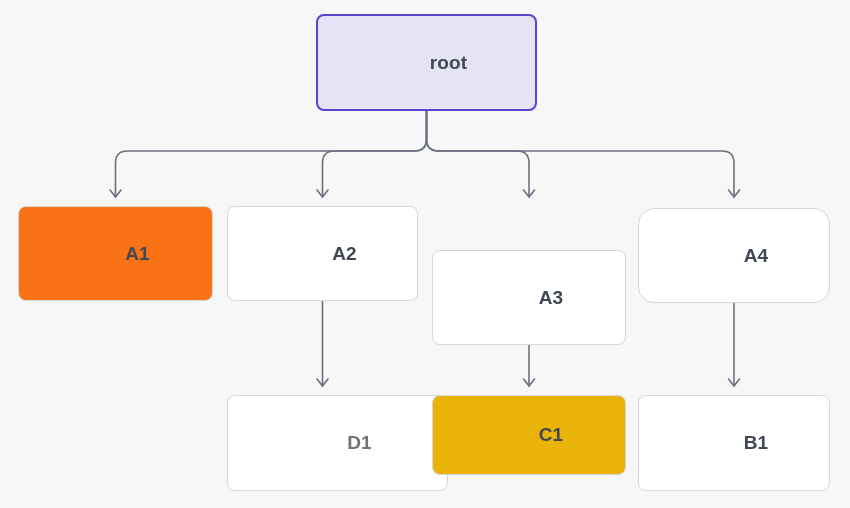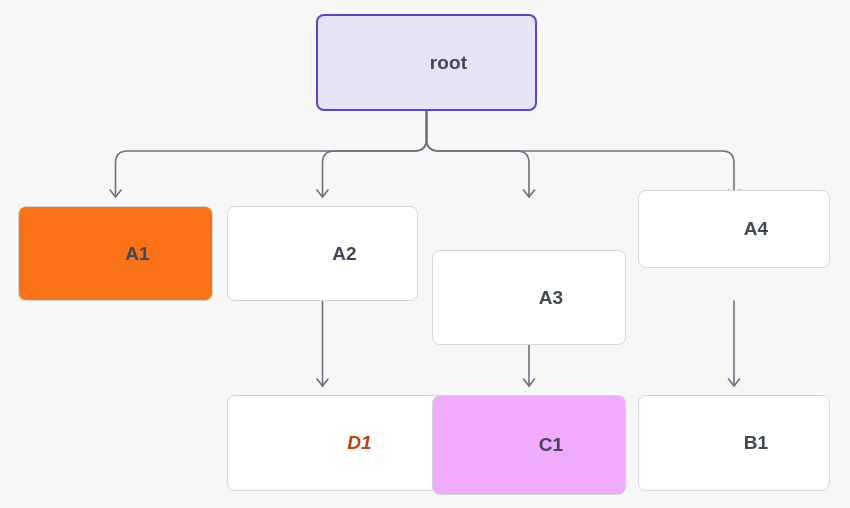--- a/index.html
+++ b/index.html
@@ -66,26 +66,26 @@
       </div>
       <div class="node" style="left: 18px; top: 206px; width: 195px; height: 95px; color: rgb(65, 72, 85); background: #f97316; border-color: rgb(212, 214, 220);">
         <span>A1</span>
       </div>
       <div class="node" style="left: 227px; top: 206px; width: 191px; height: 95px; color: rgb(65, 72, 85); background: rgb(255, 255, 255); border-color: rgb(212, 214, 220);">
         <span>A2</span>
       </div>
       <div class="node" style="left: 432px; top: 206px; width: 194px; height: 95px; color: rgb(65, 72, 85); background: rgb(255, 255, 255); border-color: rgb(212, 214, 220); margin-top: 44px;">
         <span>A3</span>
       </div>
-      <div class="node" style="left: 638px; top: 190px; width: 192px; height: 78px; color: rgb(65, 72, 85); background: rgb(255, 255, 255); border-color: rgb(212, 214, 220);">
+      <div class="node" style="left: 638px; top: 208px; width: 192px; height: 95px; color: rgb(65, 72, 85); background: rgb(255, 255, 255); border-color: rgb(212, 214, 220); border-radius: 16px;">
         <span>A4</span>
       </div>
-      <div class="node" style="left: 227px; top: 395px; width: 221px; height: 96px; color: #c2410c; background: rgb(255, 255, 255); border-color: rgb(212, 214, 220); font-style: italic;">
+      <div class="node" style="left: 227px; top: 395px; width: 221px; height: 96px; color: #737373; background: rgb(255, 255, 255); border-color: rgb(212, 214, 220);">
         <span>D1</span>
       </div>
-      <div class="node" style="left: 432px; top: 395px; width: 194px; height: 100px; color: rgb(65, 72, 85); background: #f0abfc; border-color: rgb(212, 214, 220);">
+      <div class="node" style="left: 432px; top: 395px; width: 194px; height: 80px; color: rgb(65, 72, 85); background: #eab308; border-color: rgb(212, 214, 220);">
         <span>C1</span>
       </div>
       <div class="node" style="left: 638px; top: 395px; width: 192px; height: 96px; color: rgb(65, 72, 85); background: rgb(255, 255, 255); border-color: rgb(212, 214, 220); align-items: center;">
         <span>B1</span>
       </div>
     </div>
 </div>
 
 </body></html>

